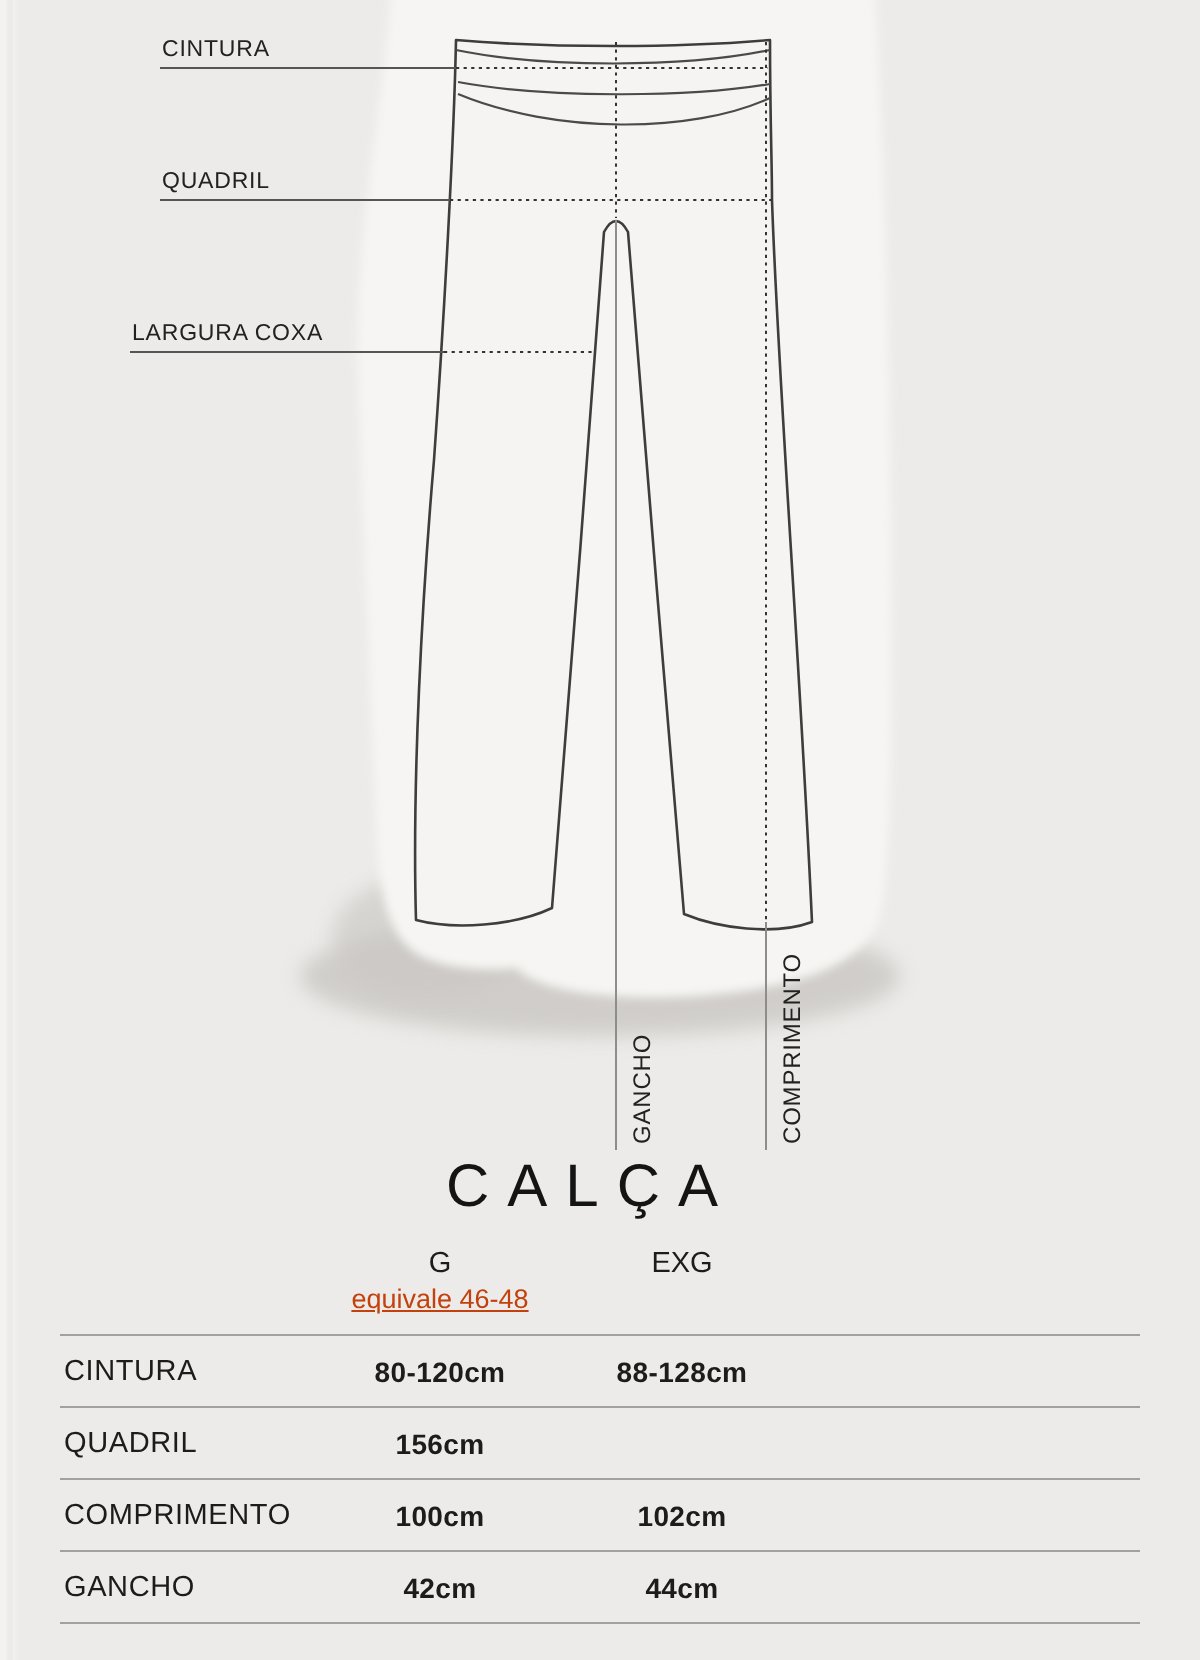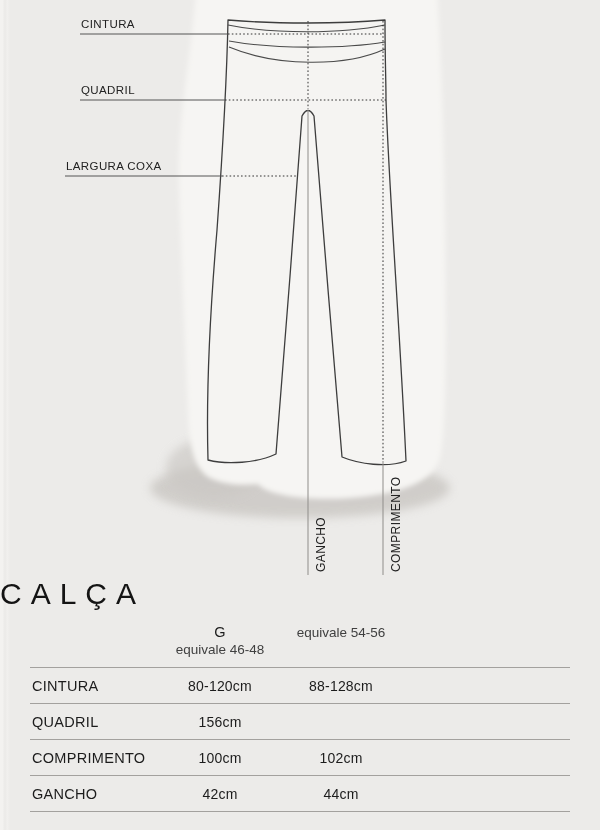--- a/index.html
+++ b/index.html
@@ -5,33 +5,33 @@
   html,body{margin:0;padding:0;}
   body{
     width:600px;height:830px;overflow:hidden;position:relative;
     font-family:"Liberation Sans","DejaVu Sans",sans-serif;
     background:linear-gradient(90deg,#f3f2f0 0px,#f3f2f0 3px,#ecebe9 4px,#ecebe9 6px,#f1f0ee 7px,#ecebe9 10px,#ecebe9 100%);
   }
   .stage{position:absolute;inset:0;}
   .diagram{position:absolute;left:0;top:0;width:600px;height:600px;}
   .title{
     position:absolute;top:577px;left:0;width:600px;box-sizing:border-box;
-    padding-right:9px;font-size:30px;letter-spacing:9px;
+    padding-right:9px;text-align:center;font-size:30px;letter-spacing:9px;
     color:#141414;font-weight:400;
   }
   .size-table{position:absolute;left:30px;top:622px;width:540px;color:#1c1c1c;}
   .grid{display:grid;grid-template-columns:125px 130px 112px 138px 35px;}
   .hdr{height:45px;align-content:start;}
   .hdr-cell{text-align:center;line-height:17px;padding-top:2px;}
   .hdr-size{font-size:14.5px;display:block;}
-  .hdr-equiv{font-size:13.5px;display:block;color:#404040;}
+  .hdr-equiv{font-size:13.5px;display:block;color:#c2410c;text-decoration:underline;}
   .row{height:35px;align-items:center;border-top:1px solid #a3a19e;}
   .row:last-child{border-bottom:1px solid #a3a19e;}
   .row-label{font-size:14.5px;letter-spacing:.3px;padding-left:2px;}
-  .cell{text-align:center;font-size:14px;letter-spacing:.2px;}
+  .cell{text-align:center;font-size:14px;letter-spacing:.2px;font-weight:bold;}
   svg text{fill:#222;font-family:"Liberation Sans","DejaVu Sans",sans-serif;}
   .diag-label{font-size:11.5px;letter-spacing:.4px;}
   .diag-label-rot{font-size:12px;letter-spacing:.4px;}
 </style>
 </head>
 <body>
 
 <div class="stage">
 
   <svg class="diagram" viewBox="0 0 600 600" width="600" height="600">
@@ -109,21 +109,21 @@
 
   <div class="size-table">
 
     <div class="grid hdr">
       <div></div>
       <div class="hdr-cell">
         <span class="hdr-size">G</span>
         <span class="hdr-equiv">equivale 46-48</span>
       </div>
       <div class="hdr-cell">
-        <span class="hdr-equiv">equivale 54-56</span>
+        <span class="hdr-size">EXG</span>
       </div>
       <div></div>
     </div>
 
     <div class="grid row">
       <div class="row-label">CINTURA</div>
       <div class="cell">80-120cm</div>
       <div class="cell">88-128cm</div>
       <div></div>
     </div>

